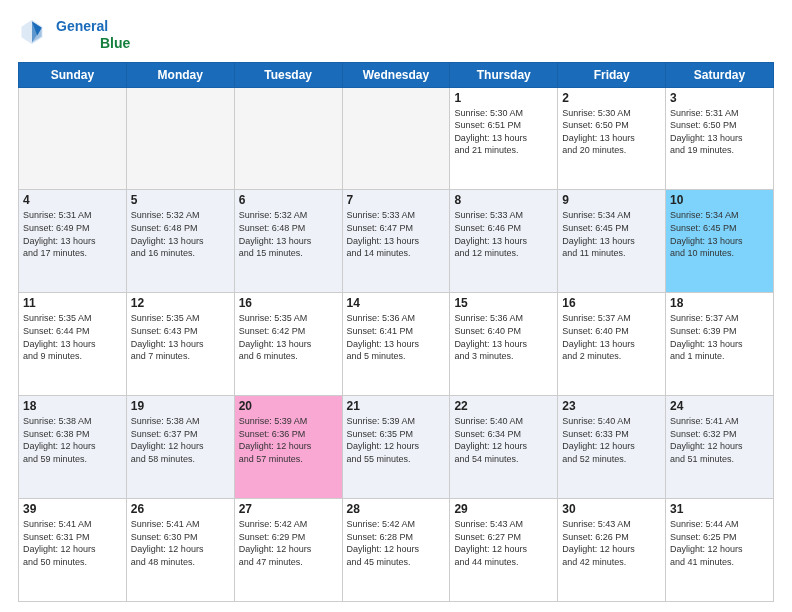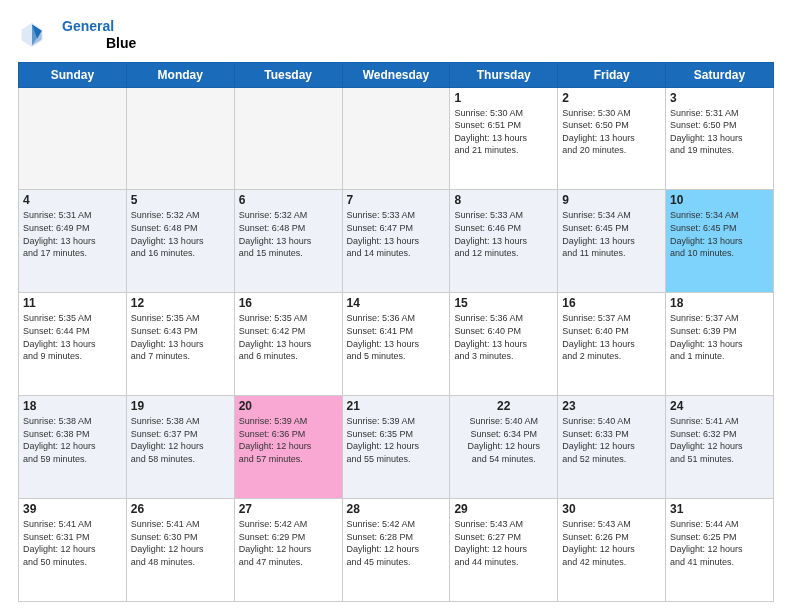--- a/index.html
+++ b/index.html
@@ -18,22 +18,22 @@
       flex-direction: column;
     }
     .header {
       display: flex;
       justify-content: space-between;
       align-items: flex-start;
       margin-bottom: 10px;
     }
     .logo {
       display: flex;
-      align-items: center;
-      gap: 16px;
+      align-items: flex-start;
+      gap: 10px;
     }
     .logo-text {
       font-size: 14px;
       font-weight: bold;
       color: #333;
       line-height: 1.2;
     }
     .logo-text span {
       color: #1a6bba;
     }
@@ -105,21 +105,21 @@
   <div class="header">
     <div class="logo">
       <svg class="logo-icon" viewBox="0 0 32 32">
         <polygon points="16,2 28,10 28,22 16,30 4,22 4,10" fill="#1a6bba" opacity="0.15"></polygon>
         <polygon points="16,4 27,11 27,21 16,28" fill="#1a6bba" opacity="0.3"></polygon>
         <polygon points="16,4 27,11 16,28" fill="#1a6bba" opacity="0.5"></polygon>
         <polygon points="16,4 27,11 22,20" fill="#1a6bba"></polygon>
       </svg>
       <div class="logo-text">
         <div><span>General</span></div>
-        <div style="color:#000000;padding-left:44px;">Blue</div>
+        <div style="color:#15803d;padding-left:44px;">Blue</div>
       </div>
     </div>
     <div class="title-block">
       <div class="month-title"></div>
       <div class="subtitle"></div>
     </div>
   </div>
 
   <table class="calendar">
     <thead>
@@ -285,21 +285,21 @@
 Daylight: 12 hours
 and 57 minutes.</div>
           </td>
           <td style="background: rgb(238, 242, 248);">
             <span class="day-number">21</span>
             <div class="day-info" style="white-space: pre-line;">Sunrise: 5:39 AM
 Sunset: 6:35 PM
 Daylight: 12 hours
 and 55 minutes.</div>
           </td>
-          <td style="background: rgb(238, 242, 248); text-align: center;">
+          <td style="background: rgb(238, 242, 248);">
             <span class="day-number">22</span>
             <div class="day-info" style="white-space: pre-line;">Sunrise: 5:40 AM
 Sunset: 6:34 PM
 Daylight: 12 hours
 and 54 minutes.</div>
           </td>
           <td style="background: rgb(238, 242, 248);">
             <span class="day-number">23</span>
             <div class="day-info" style="white-space: pre-line;">Sunrise: 5:40 AM
 Sunset: 6:33 PM

